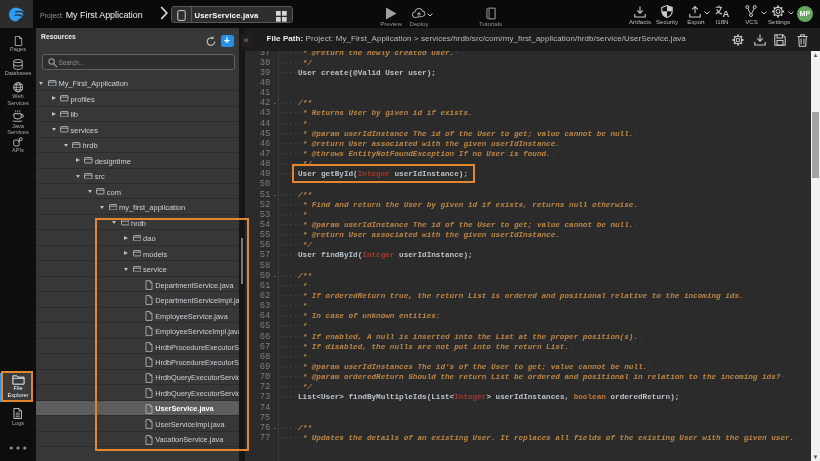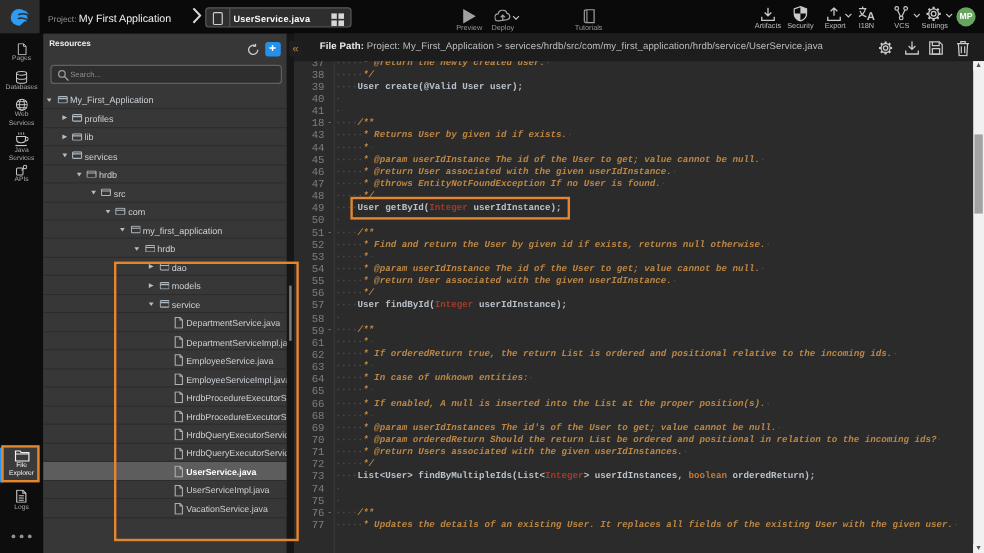--- a/index.html
+++ b/index.html
@@ -331,20 +331,30 @@
           <span class="tri d" style="left:27.6px"></span>
           <span class="fo" style="left:36.2px">
             <svg class="fld" width="8.5" height="6.5" viewBox="0 0 8.5 6.5">
               <rect x="0.5" y="0.55" width="7.5" height="5.4" rx="0.7" fill="none" stroke="#aeb8c0" stroke-width="0.9"></rect>
               <path d="M0.5 2.2 h7.5" stroke="#aeb8c0" stroke-width="0.9"></path>
             </svg>
           </span>
           <span class="rt" style="left:46.6px">hrdb</span>
         </div>
 <div class="trow">
+          <span class="tri r" style="left:39.7px"></span>
+          <span class="fo" style="left:48.3px">
+            <svg class="fld" width="8.5" height="6.5" viewBox="0 0 8.5 6.5">
+              <rect x="0.5" y="0.55" width="7.5" height="5.4" rx="0.7" fill="none" stroke="#aeb8c0" stroke-width="0.9"></rect>
+              <path d="M0.5 2.2 h7.5" stroke="#aeb8c0" stroke-width="0.9"></path>
+            </svg>
+          </span>
+          <span class="rt" style="left:58.7px">designtime</span>
+        </div>
+<div class="trow">
           <span class="tri d" style="left:39.7px"></span>
           <span class="fo" style="left:48.3px">
             <svg class="fld" width="8.5" height="6.5" viewBox="0 0 8.5 6.5">
               <rect x="0.5" y="0.55" width="7.5" height="5.4" rx="0.7" fill="none" stroke="#aeb8c0" stroke-width="0.9"></rect>
               <path d="M0.5 2.2 h7.5" stroke="#aeb8c0" stroke-width="0.9"></path>
             </svg>
           </span>
           <span class="rt" style="left:58.7px">src</span>
         </div>
 <div class="trow">
@@ -513,21 +523,21 @@
 <div id="tscroll"></div>
 <div id="collbtn">«</div>
 
 <div id="editor">
   <div id="codebox">
 <div class="cl"><span class="n">37</span><span class="t"><i>·····</i><span class="c">* @return the newly created user.</span><i class="tr">·</i></span></div>
 <div class="cl"><span class="n">38</span><span class="t"><i>·····</i><span class="c">*/</span></span></div>
 <div class="cl"><span class="n">39</span><span class="t"><i>····</i><span class="k">User create(@Valid User user);</span></span></div>
 <div class="cl"><span class="n">40</span><span class="t"><i>·</i></span></div>
 <div class="cl"><span class="n">41</span><span class="t"><i>·</i></span></div>
-<div class="cl"><span class="n">18</span><span class="f">-</span><span class="t"><i>····</i><span class="c">/**</span></span></div>
+<div class="cl"><span class="n">42</span><span class="f">-</span><span class="t"><i>····</i><span class="c">/**</span></span></div>
 <div class="cl"><span class="n">43</span><span class="t"><i>·····</i><span class="c">* Returns User by given id if exists.</span><i class="tr">·</i></span></div>
 <div class="cl"><span class="n">44</span><span class="t"><i>·····</i><span class="c">*</span><i class="tr">·</i></span></div>
 <div class="cl"><span class="n">45</span><span class="t"><i>·····</i><span class="c">* @param userIdInstance The id of the User to get; value cannot be null.</span><i class="tr">·</i></span></div>
 <div class="cl"><span class="n">46</span><span class="t"><i>·····</i><span class="c">* @return User associated with the given userIdInstance.</span><i class="tr">·</i></span></div>
 <div class="cl"><span class="n">47</span><span class="t"><i>·····</i><span class="c">* @throws EntityNotFoundException If no User is found.</span><i class="tr">·</i></span></div>
 <div class="cl"><span class="n">48</span><span class="t"><i>·····</i><span class="c">*/</span></span></div>
 <div class="cl"><span class="n">49</span><span class="t"><i>····</i><span class="k">User getById(</span><span class="r">Integer</span><span class="k"> userIdInstance);</span></span></div>
 <div class="cl"><span class="n">50</span><span class="t"><i>·</i></span></div>
 <div class="cl"><span class="n">51</span><span class="f">-</span><span class="t"><i>····</i><span class="c">/**</span></span></div>
 <div class="cl"><span class="n">52</span><span class="t"><i>·····</i><span class="c">* Find and return the User by given id if exists, returns null otherwise.</span><i class="tr">·</i></span></div>
@@ -537,24 +547,24 @@
 <div class="cl"><span class="n">56</span><span class="t"><i>·····</i><span class="c">*/</span></span></div>
 <div class="cl"><span class="n">57</span><span class="t"><i>····</i><span class="k">User findById(</span><span class="r">Integer</span><span class="k"> userIdInstance);</span></span></div>
 <div class="cl"><span class="n">58</span><span class="t"><i>·</i></span></div>
 <div class="cl"><span class="n">59</span><span class="f">-</span><span class="t"><i>····</i><span class="c">/**</span></span></div>
 <div class="cl"><span class="n">61</span><span class="t"><i>·····</i><span class="c">*</span><i class="tr">·</i></span></div>
 <div class="cl"><span class="n">62</span><span class="t"><i>·····</i><span class="c">* If orderedReturn true, the return List is ordered and positional relative to the incoming ids.</span><i class="tr">·</i></span></div>
 <div class="cl"><span class="n">63</span><span class="t"><i>·····</i><span class="c">*</span><i class="tr">·</i></span></div>
 <div class="cl"><span class="n">64</span><span class="t"><i>·····</i><span class="c">* In case of unknown entities:</span><i class="tr">·</i></span></div>
 <div class="cl"><span class="n">65</span><span class="t"><i>·····</i><span class="c">*</span><i class="tr">·</i></span></div>
 <div class="cl"><span class="n">66</span><span class="t"><i>·····</i><span class="c">* If enabled, A null is inserted into the List at the proper position(s).</span><i class="tr">·</i></span></div>
+<div class="cl"><span class="n">67</span><span class="t"><i>·····</i><span class="c">* If disabled, the nulls are not put into the return List.</span><i class="tr">·</i></span></div>
 <div class="cl"><span class="n">68</span><span class="t"><i>·····</i><span class="c">*</span><i class="tr">·</i></span></div>
 <div class="cl"><span class="n">69</span><span class="t"><i>·····</i><span class="c">* @param userIdInstances The id's of the User to get; value cannot be null.</span><i class="tr">·</i></span></div>
 <div class="cl"><span class="n">70</span><span class="t"><i>·····</i><span class="c">* @param orderedReturn Should the return List be ordered and positional in relation to the incoming ids?</span><i class="tr">·</i></span></div>
-<div class="cl"><span class="n">71</span><span class="t"><i>·····</i><span class="c">* @return Users associated with the given userIdInstances.</span><i class="tr">·</i></span></div>
 <div class="cl"><span class="n">72</span><span class="t"><i>·····</i><span class="c">*/</span></span></div>
 <div class="cl"><span class="n">73</span><span class="t"><i>····</i><span class="k">List&lt;User&gt; findByMultipleIds(List&lt;</span><span class="r">Integer</span><span class="k">&gt; userIdInstances, </span><span class="o">boolean</span><span class="k"> orderedReturn);</span></span></div>
 <div class="cl"><span class="n">74</span><span class="t"><i>·</i></span></div>
 <div class="cl"><span class="n">75</span><span class="t"><i>·</i></span></div>
 <div class="cl"><span class="n">76</span><span class="f">-</span><span class="t"><i>····</i><span class="c">/**</span></span></div>
 <div class="cl"><span class="n">77</span><span class="t"><i>·····</i><span class="c">* Updates the details of an existing User. It replaces all fields of the existing User with the given user.</span><i class="tr">·</i></span></div>
   </div>
   <div id="gutline"></div>
   <div id="pathbar">
     <span class="pt"><b>File Path:</b> Project: My_First_Application &gt; services/hrdb/src/com/my_first_application/hrdb/service/UserService.java</span>

